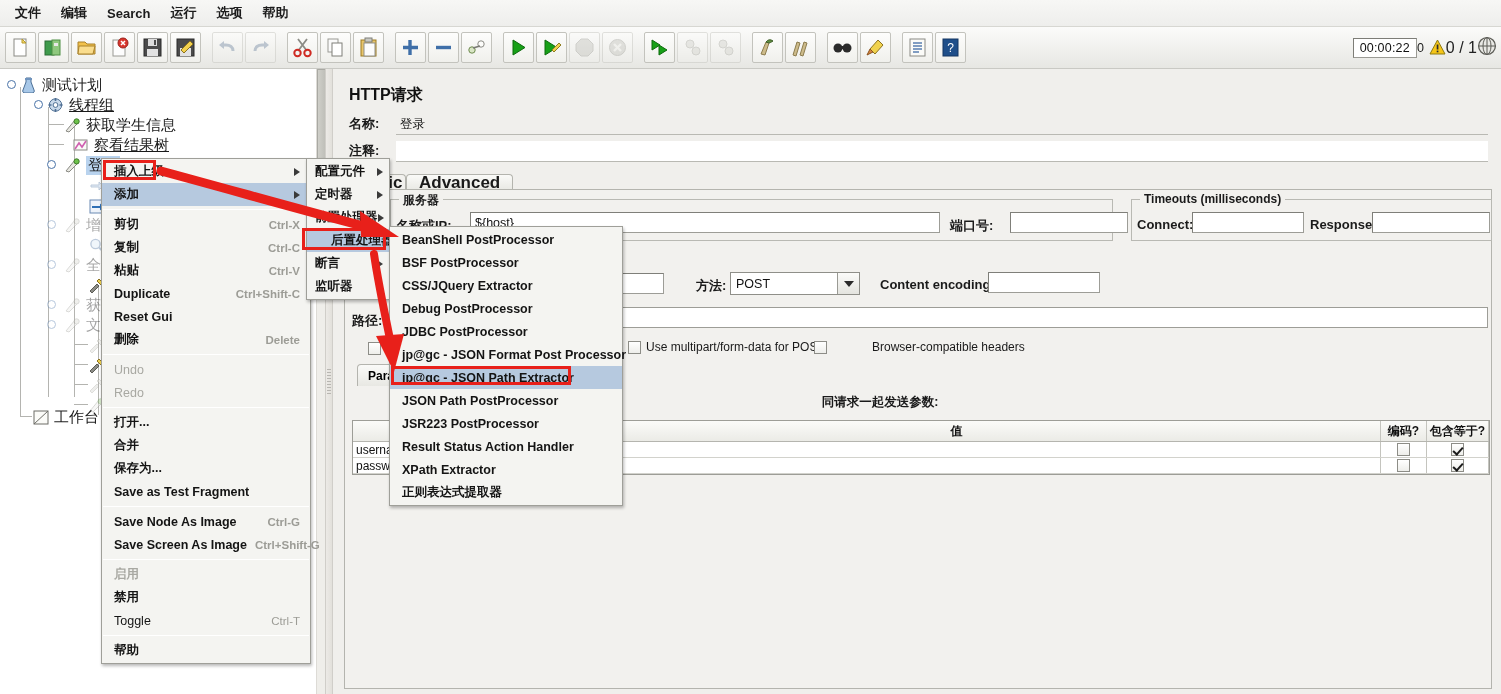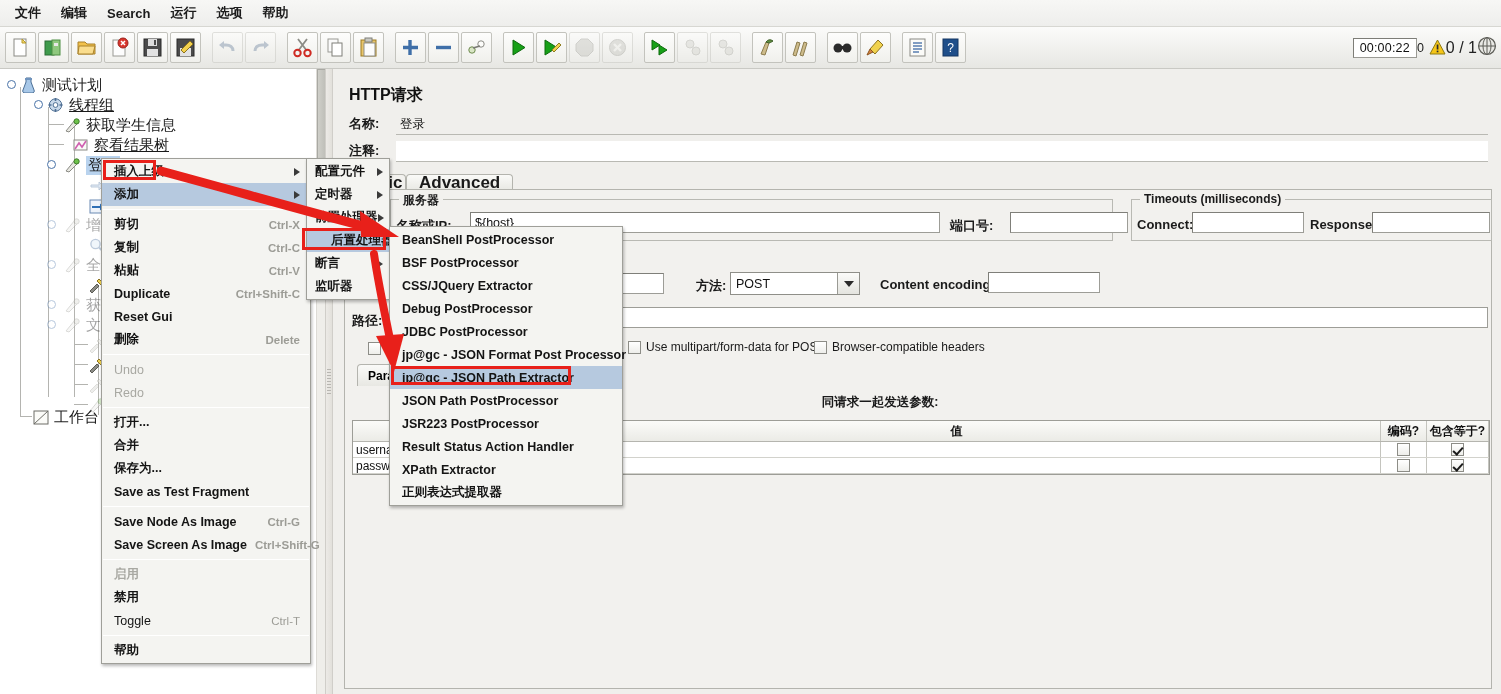--- a/index.html
+++ b/index.html
@@ -708,21 +708,21 @@
   <div class="ftext line" style="position:absolute;left:404px;top:307px;width:1084px;background:#fff;border:1px solid #9d9d97;"></div>
 
   <div style="position:absolute;left:368px;top:340px;display:flex;align-items:center;">
     <span class="chk"></span>
     <span class="chklabel">自动重定向</span>
   </div>
   <div style="position:absolute;left:628px;top:340px;display:flex;align-items:center;">
     <span class="chk"></span>
     <span class="chklabel">Use multipart/form-data for POST</span>
   </div>
-  <div style="position:absolute;left:814px;top:340px;display:flex;align-items:flex-end;">
+  <div style="position:absolute;left:814px;top:340px;display:flex;align-items:flex-end;gap:40px;">
     <span class="chk"></span>
     <span class="chklabel">Browser-compatible headers</span>
   </div>
 
   <div style="position:absolute;left:357px;top:364px;height:22px;padding:0 10px;
               display:flex;align-items:center;font-size:12px;font-weight:bold;
               background:linear-gradient(to bottom,#fafaf8,#e8e8e3);
               border:1px solid #b4b4ae;border-bottom:none;border-radius:4px 4px 0 0;">Parameters</div>
 
   <div class="send-title" style="left:630px;top:394px;width:500px;">同请求一起发送参数:</div>

